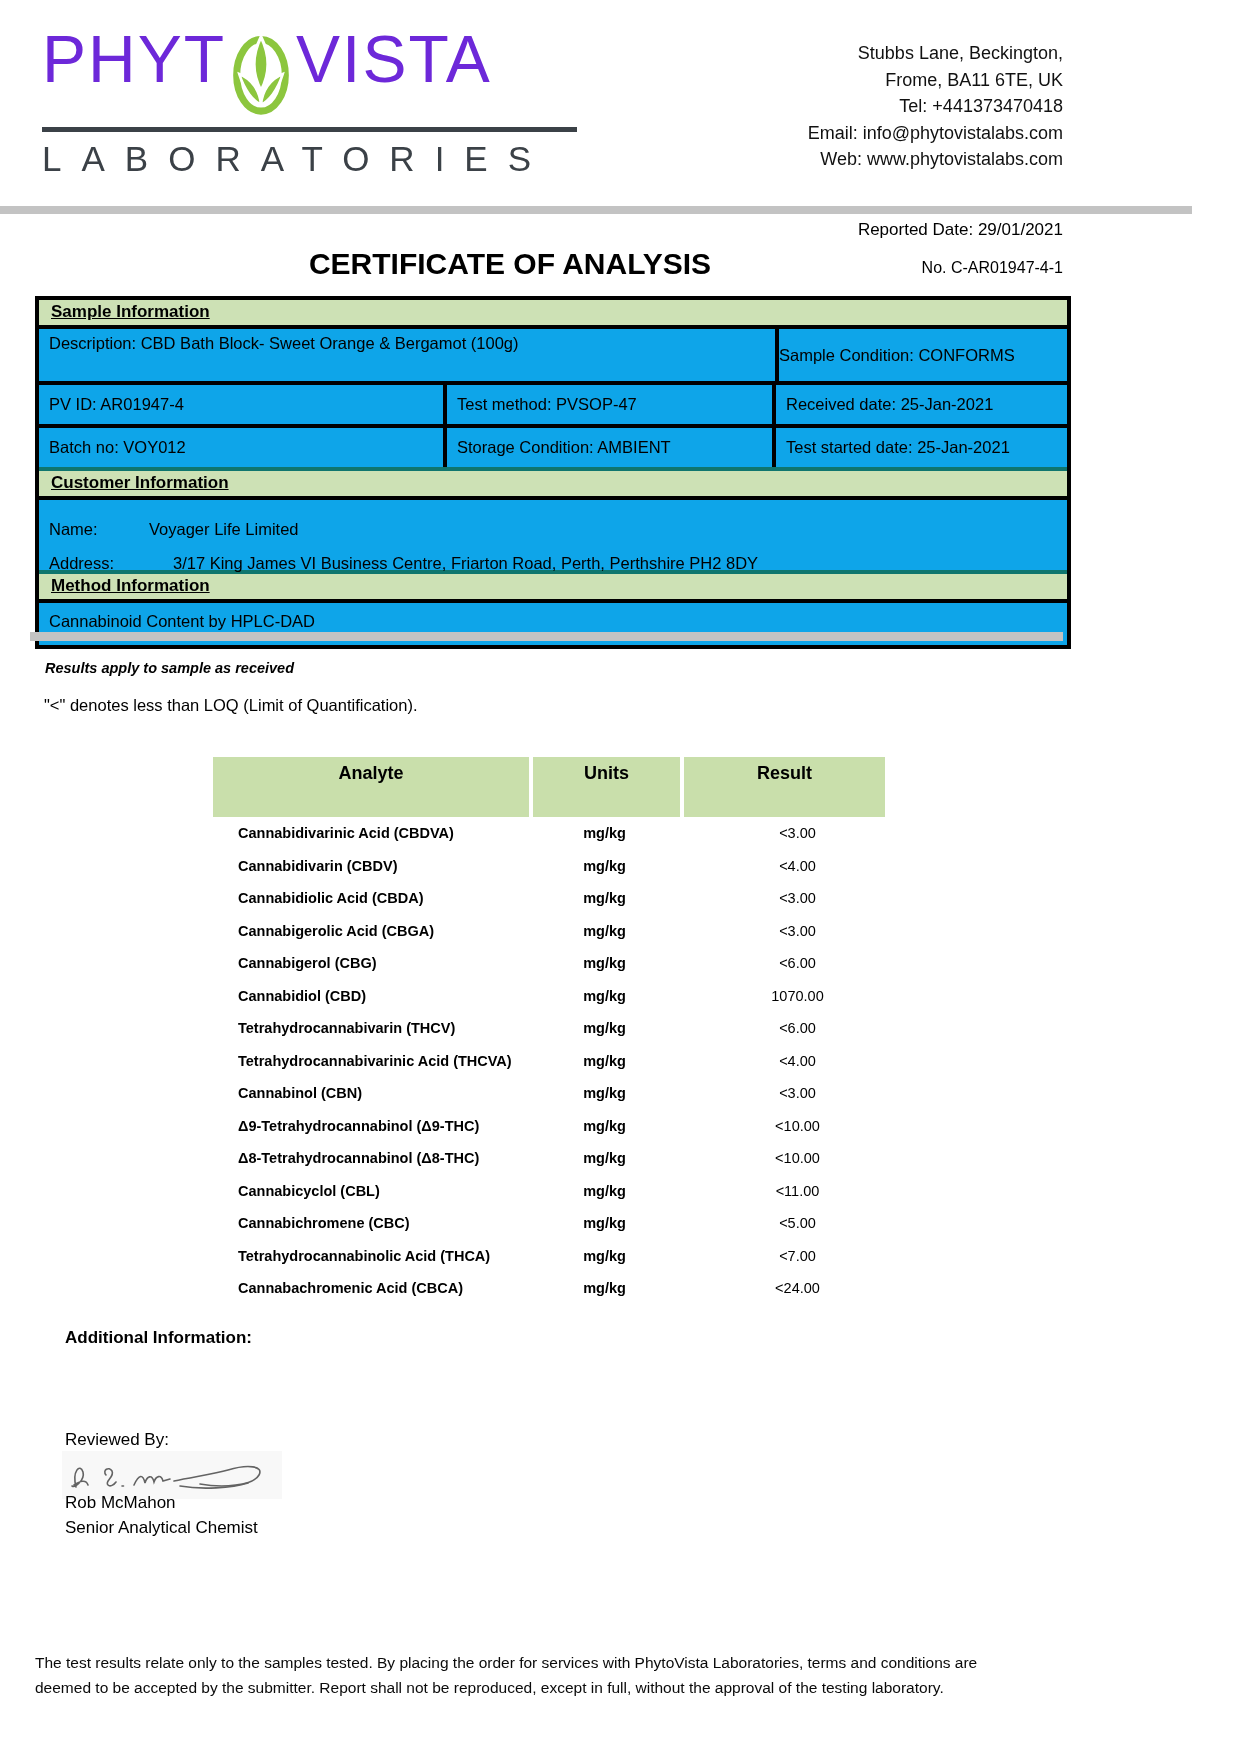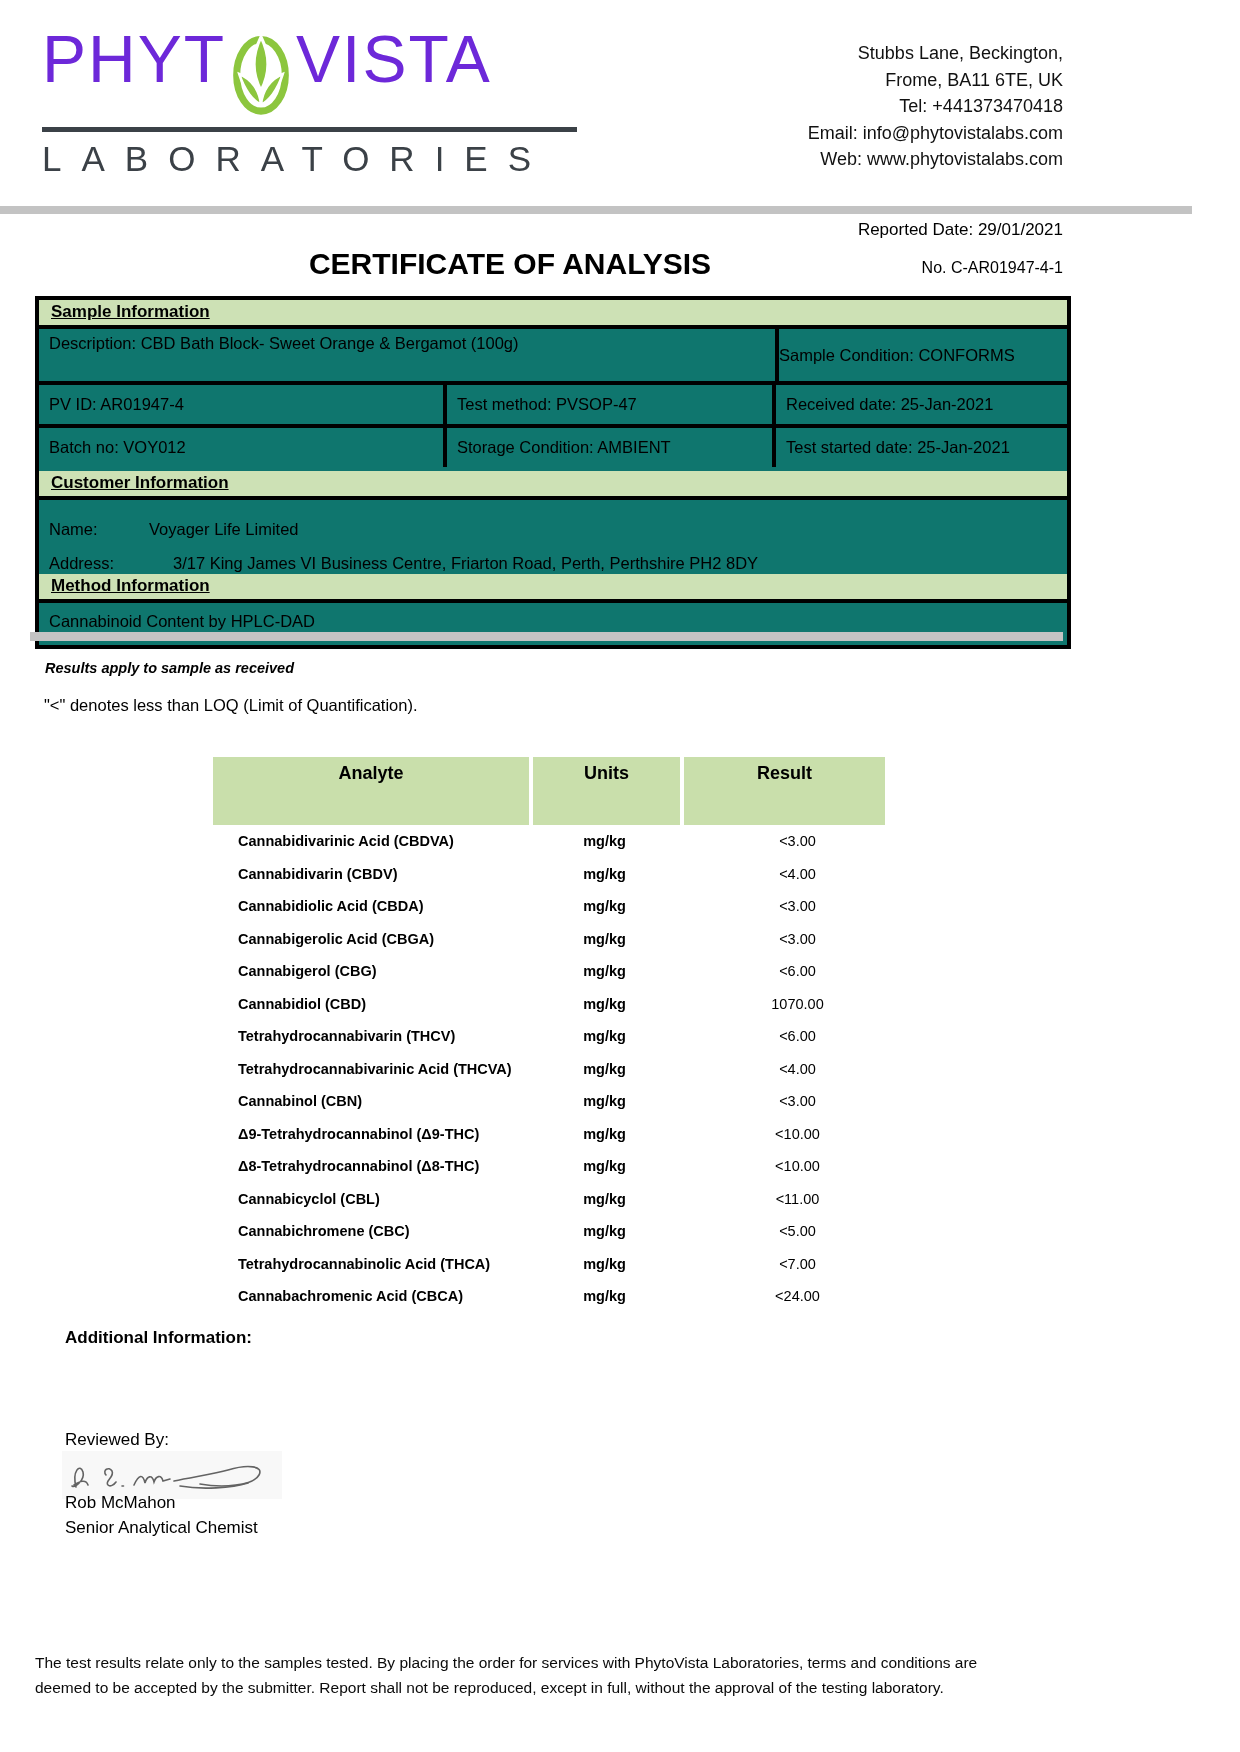--- a/index.html
+++ b/index.html
@@ -18,21 +18,21 @@
 
   .contact { position:absolute; top:40px; right:177px; text-align:right; font-size:18px; line-height:26.5px; color:#111; }
 
   .hdr-bar { position:absolute; left:0; top:206px; width:1192px; height:8px; background:#c3c3c3; }
 
   .reported-date { position:absolute; right:177px; top:220px; font-size:17px; }
   .doc-title { position:absolute; left:0; top:247px; width:1020px; text-align:center; font-size:30px; font-weight:bold; }
   .doc-number { position:absolute; right:177px; top:259px; font-size:16px; }
 
   
-  .info-table { position:absolute; left:35px; top:296px; width:1028px; border:4px solid #000; font-size:16.5px; background:#0f766e; }
+  .info-table { position:absolute; left:35px; top:296px; width:1028px; border:4px solid #000; font-size:16.5px; background:#0ea5e9; }
   .band { background:#cde1b5; padding:2px 0 3px 12px; font-weight:bold; font-size:17px; border-bottom:4px solid #000; }
   .band span { text-decoration:underline; }
   .band.mid { border-top:4px solid #0f766e; }
   .irow { display:flex; }
   .row-desc { height:52px; }
   .row-3col { height:39px; border-top:4px solid #000; }
   .cell { box-sizing:border-box; }
   .cell-desc { flex:0 0 740px; border-right:4px solid #000; padding:5px 10px; }
   .cell-cond { flex:1; display:flex; align-items:center; }
   .cell-a { flex:0 0 408px; border-right:4px solid #000; display:flex; align-items:center; padding-left:10px; }
@@ -45,21 +45,21 @@
   .lbl-addr { display:inline-block; width:124px; }
   .method-cell { height:33px; padding:9px 10px 0 10px; }
 
   .mid-bar { position:absolute; left:30px; top:632px; width:1033px; height:9px; background:#c3c3c3; }
 
   .note1 { position:absolute; left:45px; top:660px; font-size:14.5px; font-weight:bold; font-style:italic; }
   .note2 { position:absolute; left:44px; top:696px; font-size:16.5px; }
 
   
   .rt { position:absolute; left:213px; top:757px; width:672px; }
-  .rt-head { display:flex; height:68px; }
+  .rt-head { display:flex; height:60px; }
   .rt-h { box-sizing:border-box; background:#c9dfab; font-weight:bold; font-size:18px; text-align:center; padding-top:6px; }
   .rt-h.c1, .rt-h.c2 { border-left:4px solid #fff; }
   .c0 { width:316px; }
   .c1 { width:151px; }
   .c2 { flex:1; }
   .rt-body { }
   .trow { display:flex; align-items:center; height:32.5px; }
   .tcell { box-sizing:border-box; }
   .tcell.c0 { padding-left:25px; font-weight:bold; font-size:14.5px; }
   .tcell.c1 { text-align:center; font-weight:bold; font-size:14.5px; }

